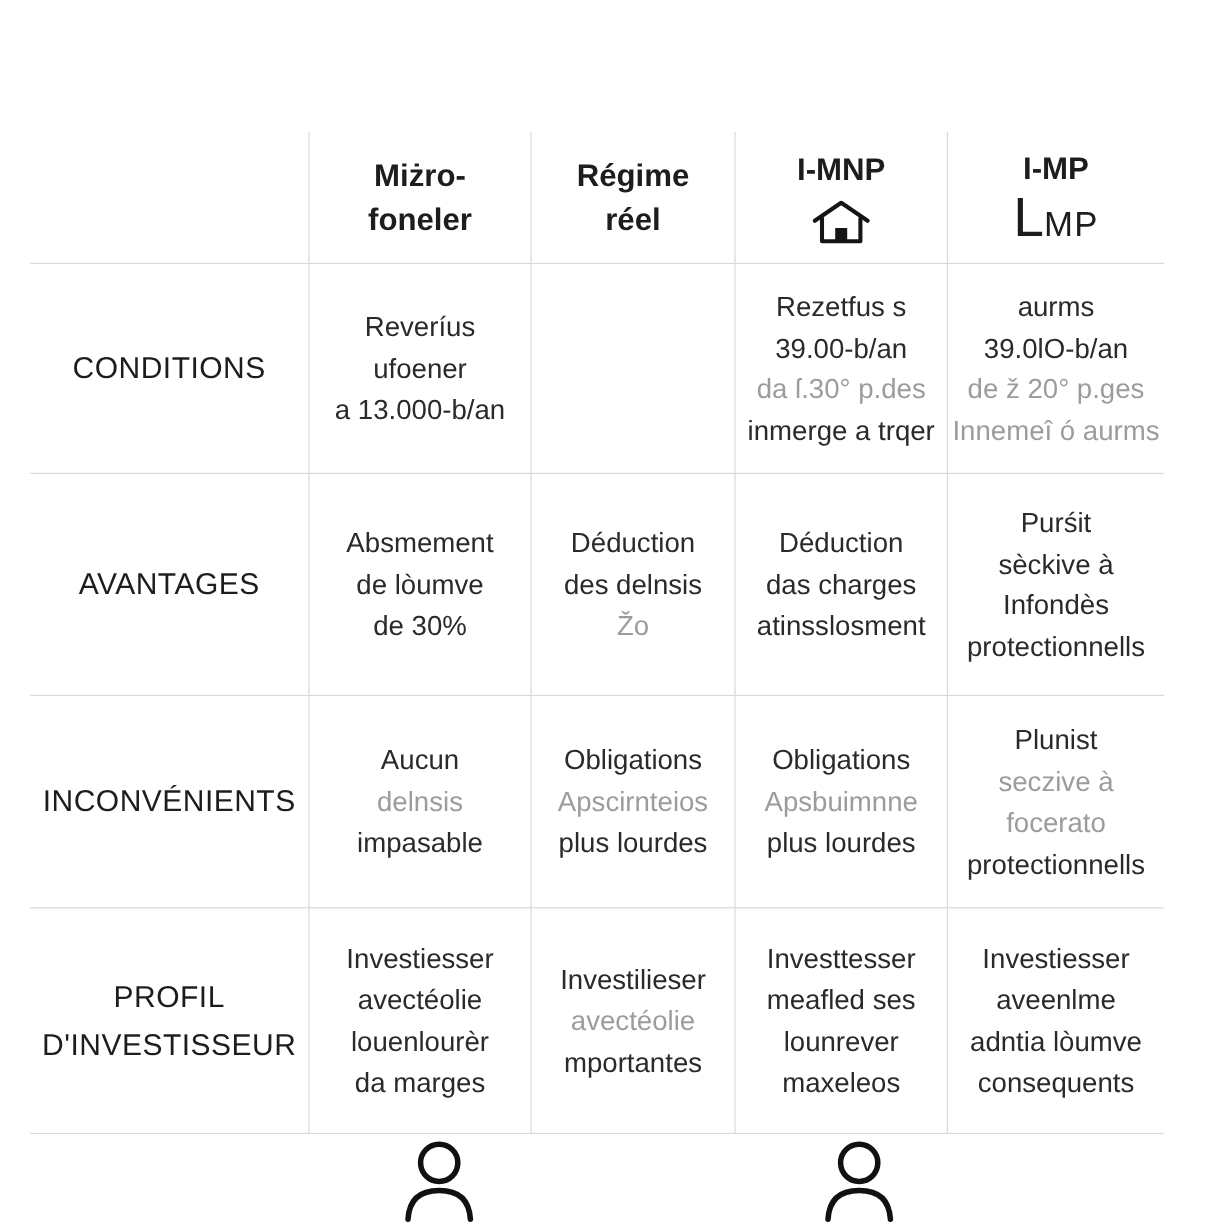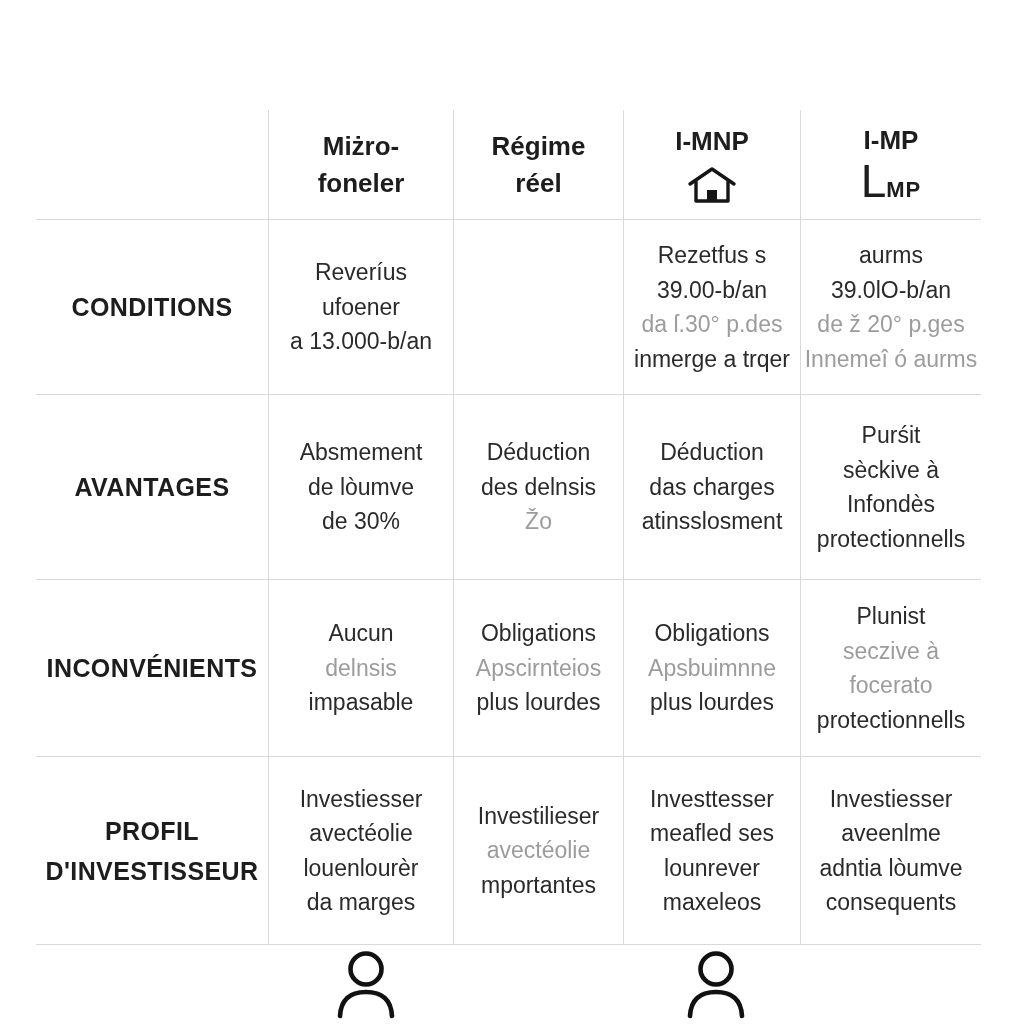--- a/index.html
+++ b/index.html
@@ -6,44 +6,44 @@
     --background:#ffffff; --text:#1d1d1d; --cell-text:#2a2a2a;
     --muted-text:#9c9c9c; --grid:#d9d9d9;
   }
   html,body{margin:0;padding:0;}
   body{
     width:1024px;height:1024px;background:var(--background);
     font-family:"Liberation Sans","DejaVu Sans",sans-serif;
     color:var(--text);overflow:hidden;position:relative;
   }
   .table{
-    position:absolute;left:36px;top:110px;width:945px;height:835px;
+    position:absolute;left:25px;top:110px;width:945px;height:835px;
     display:grid;
     grid-template-columns:233px 185px 170px 177px 180px;
     grid-template-rows:110px 175px 185px 177px 188px;
   }
   .cell{
     box-sizing:border-box;
     border-right:1px solid var(--grid);
     border-bottom:1px solid var(--grid);
     display:flex;flex-direction:column;align-items:center;justify-content:center;
     text-align:center;padding:6px 4px;overflow:hidden;
   }
   .cell.last-col{border-right:none;}
   .rowlabel{
-    font-weight:700;font-size:25px;letter-spacing:0.4px;color:var(--text);
+    font-weight:400;font-size:25px;letter-spacing:0.4px;color:var(--text);
     line-height:40px;white-space:nowrap;
   }
   .colheader{font-weight:600;font-size:26px;line-height:37px;color:var(--text);}
   .body-cell{font-size:23px;line-height:34.5px;color:var(--cell-text);}
   .tline{white-space:nowrap;}
   .tline.muted{color:var(--muted-text);text-align:center;}
   .lmp-logo{display:flex;align-items:baseline;justify-content:center;margin-top:2px;}
   .lmp-L{font-size:46px;font-weight:400;line-height:40px;}
-  .lmp-MP{font-size:22px;font-weight:700;letter-spacing:1px;}
+  .lmp-MP{font-size:29px;font-weight:400;letter-spacing:1px;}
   .house{margin-top:4px;}
   .person{position:absolute;}
   .person.p1{left:330px;top:946px;}
   .person.p2{left:680px;top:946px;}
   svg{display:block;}
 </style>
 </head>
 <body>
 
 <div class="table">

